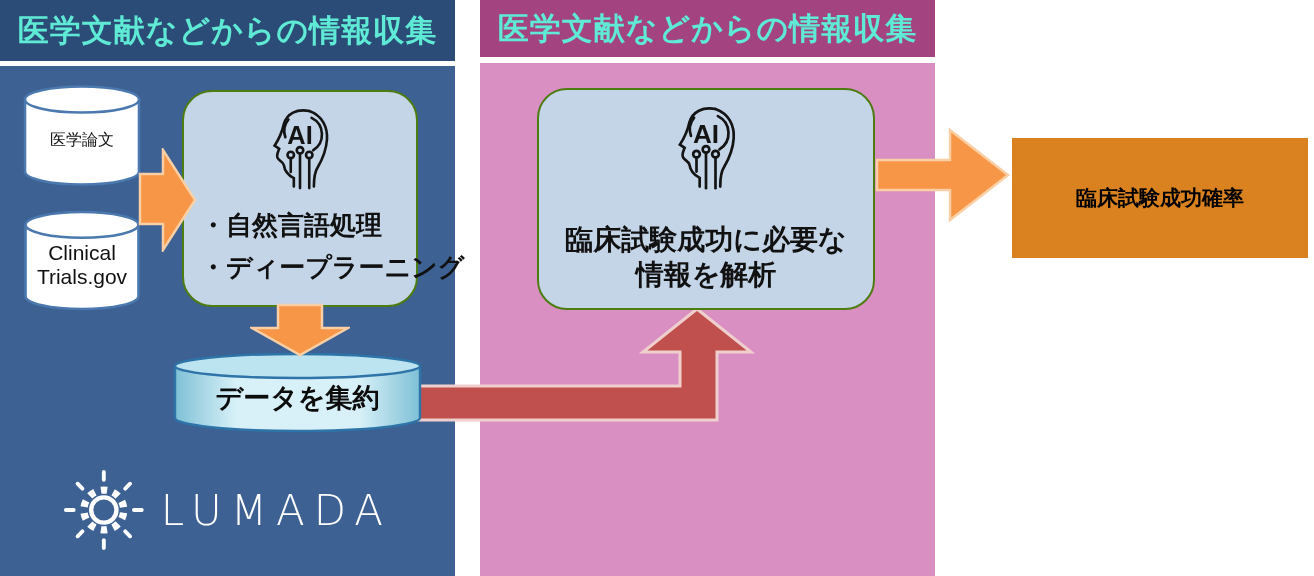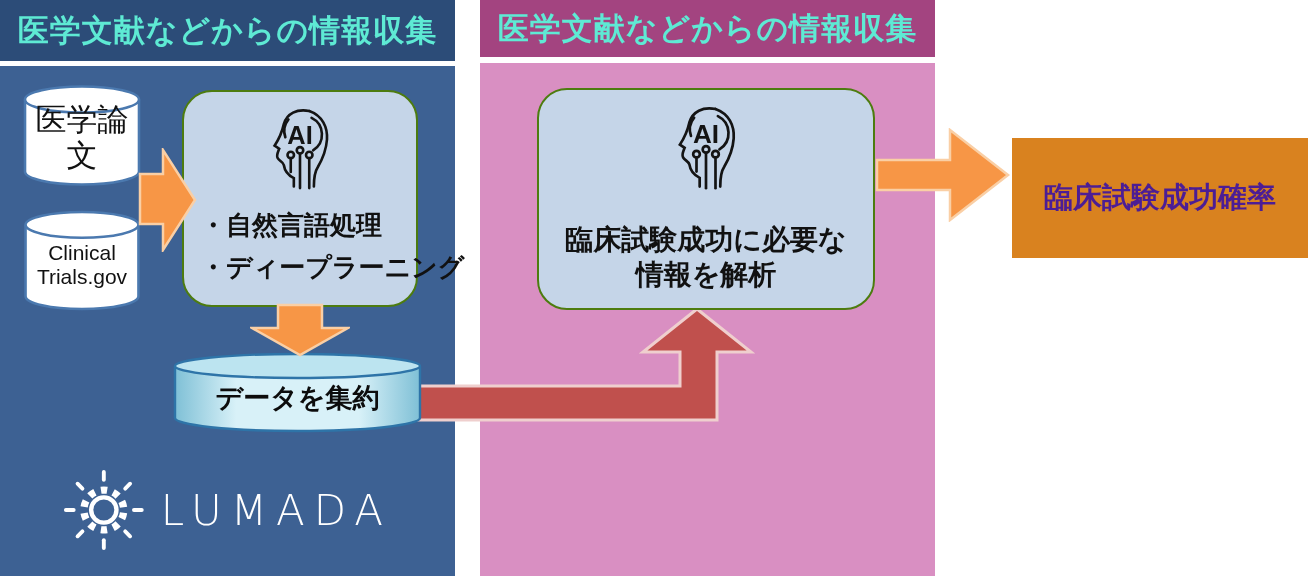--- a/index.html
+++ b/index.html
@@ -25,21 +25,21 @@
     color:#5eead4; font-size:31px; font-weight:bold; letter-spacing:1px; white-space:nowrap;
   }
 
   
   .cyl { z-index:3; }
   .cyl-label {
     position:absolute; left:0; top:0; width:100%; height:100%;
     display:flex; flex-direction:column; align-items:center; justify-content:center;
     padding-top:10px; color:#111; text-align:center; line-height:1.15;
   }
-  .cyl1-label { font-size:31px;font-family:Liberation Mono, monospace; }
+  .cyl1-label { font-size:16px; }
   .cyl2-label { font-size:21px; }
 
   
   .ai-box {
     background:#C5D5E8; border:2px solid #4d7c0f; border-radius:30px; z-index:3;
   }
   .ai-box-left  { left:182px; top:90px;  width:236px; height:217px; }
   .ai-box-right { left:537px; top:88px;  width:338px; height:222px; }
   .ai-icon-wrap { position:absolute; top:8px; left:50%; transform:translateX(-50%); }
   .bullets { position:absolute; left:16px; top:112px; }
@@ -59,21 +59,21 @@
 
   
   .arrow { z-index:4; }
   .red-arrow { z-index:2; }
 
   
   .result-box {
     left:1012px; top:138px; width:296px; height:120px; background:#D9821F; z-index:3;
     display:flex; flex-direction:column; align-items:center; justify-content:center;
   }
-  .result-line { color:#4c1d95; font-size:29px; font-weight:bold; line-height:1.5; white-space:nowrap; }
+  .result-line { color:#000000; font-size:21px; font-weight:bold; line-height:1.5; white-space:nowrap; }
 
   
   .lumada { left:62px; top:466px; width:330px; height:88px; z-index:3;
     display:flex; align-items:center; }
   .lumada-word {
     color:#ffffff; font-family:"DejaVu Sans", sans-serif; font-weight:200;
     font-size:42px; letter-spacing:9px; margin-left:15px; white-space:nowrap;
   }
 </style>
 </head>

